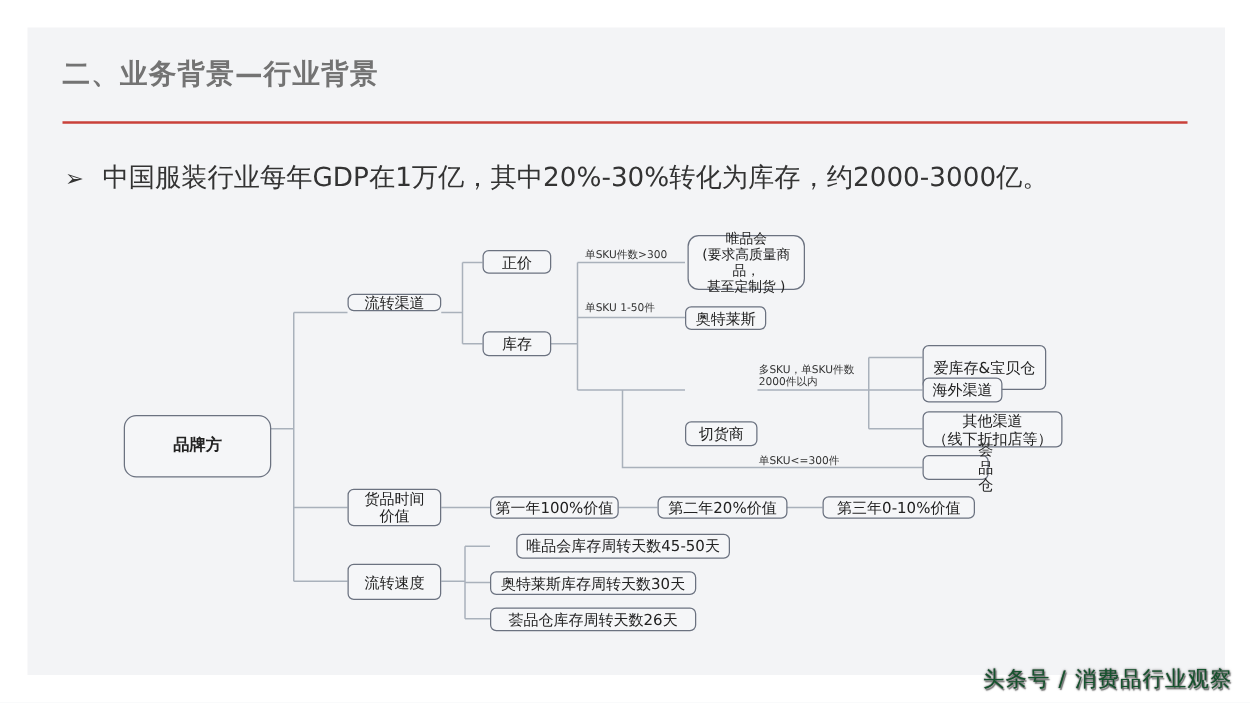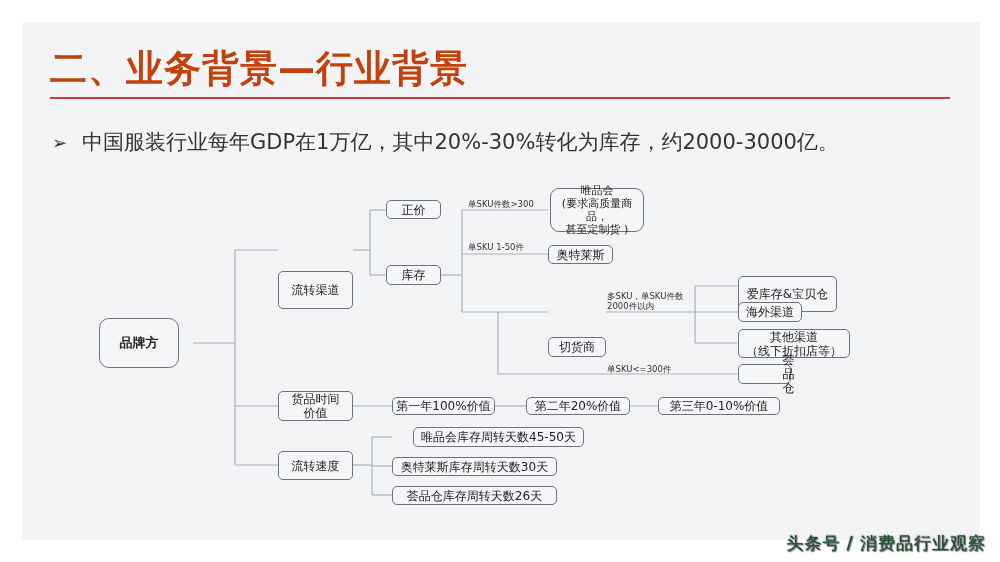--- a/index.html
+++ b/index.html
@@ -1,19 +1,19 @@
 <!DOCTYPE html>
 <html><head>
 <meta charset="utf-8">
 <style>
   html, body { margin:0; padding:0; }
   body { width:1000px; height:562px; background:#ffffff; position:relative; overflow:hidden;
          font-family:"DejaVu Sans", "Liberation Sans", sans-serif; }
   .panel { position:absolute; left:22px; top:22px; width:958px; height:518px; background:#f3f4f6; }
-  .title { position:absolute; left:50px; top:44px; font-size:37px; font-weight:bold; color:#c2410c; letter-spacing:1px; }
+  .title { position:absolute; left:50px; top:44px; font-size:22px; font-weight:bold; color:#737373; letter-spacing:1px; }
   .rule { position:absolute; left:50px; top:97px; width:900px; height:2px; background:#c9403a; }
   .bullet-row { position:absolute; left:52px; top:128px; font-size:21px; color:#333; white-space:nowrap; }
   .bullet-row .arrow { display:inline-block; width:20px; margin-right:10px; font-size:18px; }
   svg.lines { position:absolute; left:0; top:0; width:1000px; height:562px; }
   .node { position:absolute; box-sizing:border-box; border:1.3px solid #6b7280; border-radius:5px; background:#f5f6f8;
           display:flex; align-items:center; justify-content:center; text-align:center; font-size:12px; color:#222; line-height:14px; }
   .node.root { border-radius:10px; font-weight:bold; font-size:13px; }
   .edge-label { position:absolute; font-size:8.5px; color:#333; white-space:nowrap; line-height:10px; }
   .watermark { position:absolute; right:14px; top:532px; font-size:17px; color:#14532d; letter-spacing:1px;
                text-shadow: 0 0 1px #555, 0 0 2px #777, 1px 1px 1px #666; }
@@ -60,23 +60,23 @@
     <path d="M620 406 H658"></path>
 
     <path d="M353 465 H372"></path>
     <path d="M372 437 V495"></path>
     <path d="M372 437 H392"></path>
     <path d="M372 466 H392"></path>
     <path d="M372 495 H392"></path>
   </g>
 </svg>
 
-<div class="node root" style="left:99px;top:318px;width:80px;height:50px;">品牌方</div>
+<div class="node root" style="left:99px;top:332px;width:118px;height:50px;">品牌方</div>
 
-<div class="node" style="left:278px;top:235px;width:75px;height:38px;margin-top:36px;">流转渠道</div>
+<div class="node" style="left:278px;top:235px;width:75px;height:14px;">流转渠道</div>
 <div class="node" style="left:278px;top:391px;width:75px;height:30px;white-space:pre-line;">货品时间
 价值</div>
 <div class="node" style="left:278px;top:451px;width:75px;height:29px;">流转速度</div>
 
 <div class="node" style="left:386px;top:200px;width:55px;height:19px;">正价</div>
 <div class="node" style="left:386px;top:265px;width:55px;height:20px;">库存</div>
 
 <div class="edge-label" style="left:468px;top:199px;">单SKU件数&gt;300</div>
 <div class="node" style="left:550px;top:188px;width:94px;height:44px;border-radius:9px;white-space:pre-line;font-size:11px;line-height:13px;">唯品会
 (要求高质量商品，

